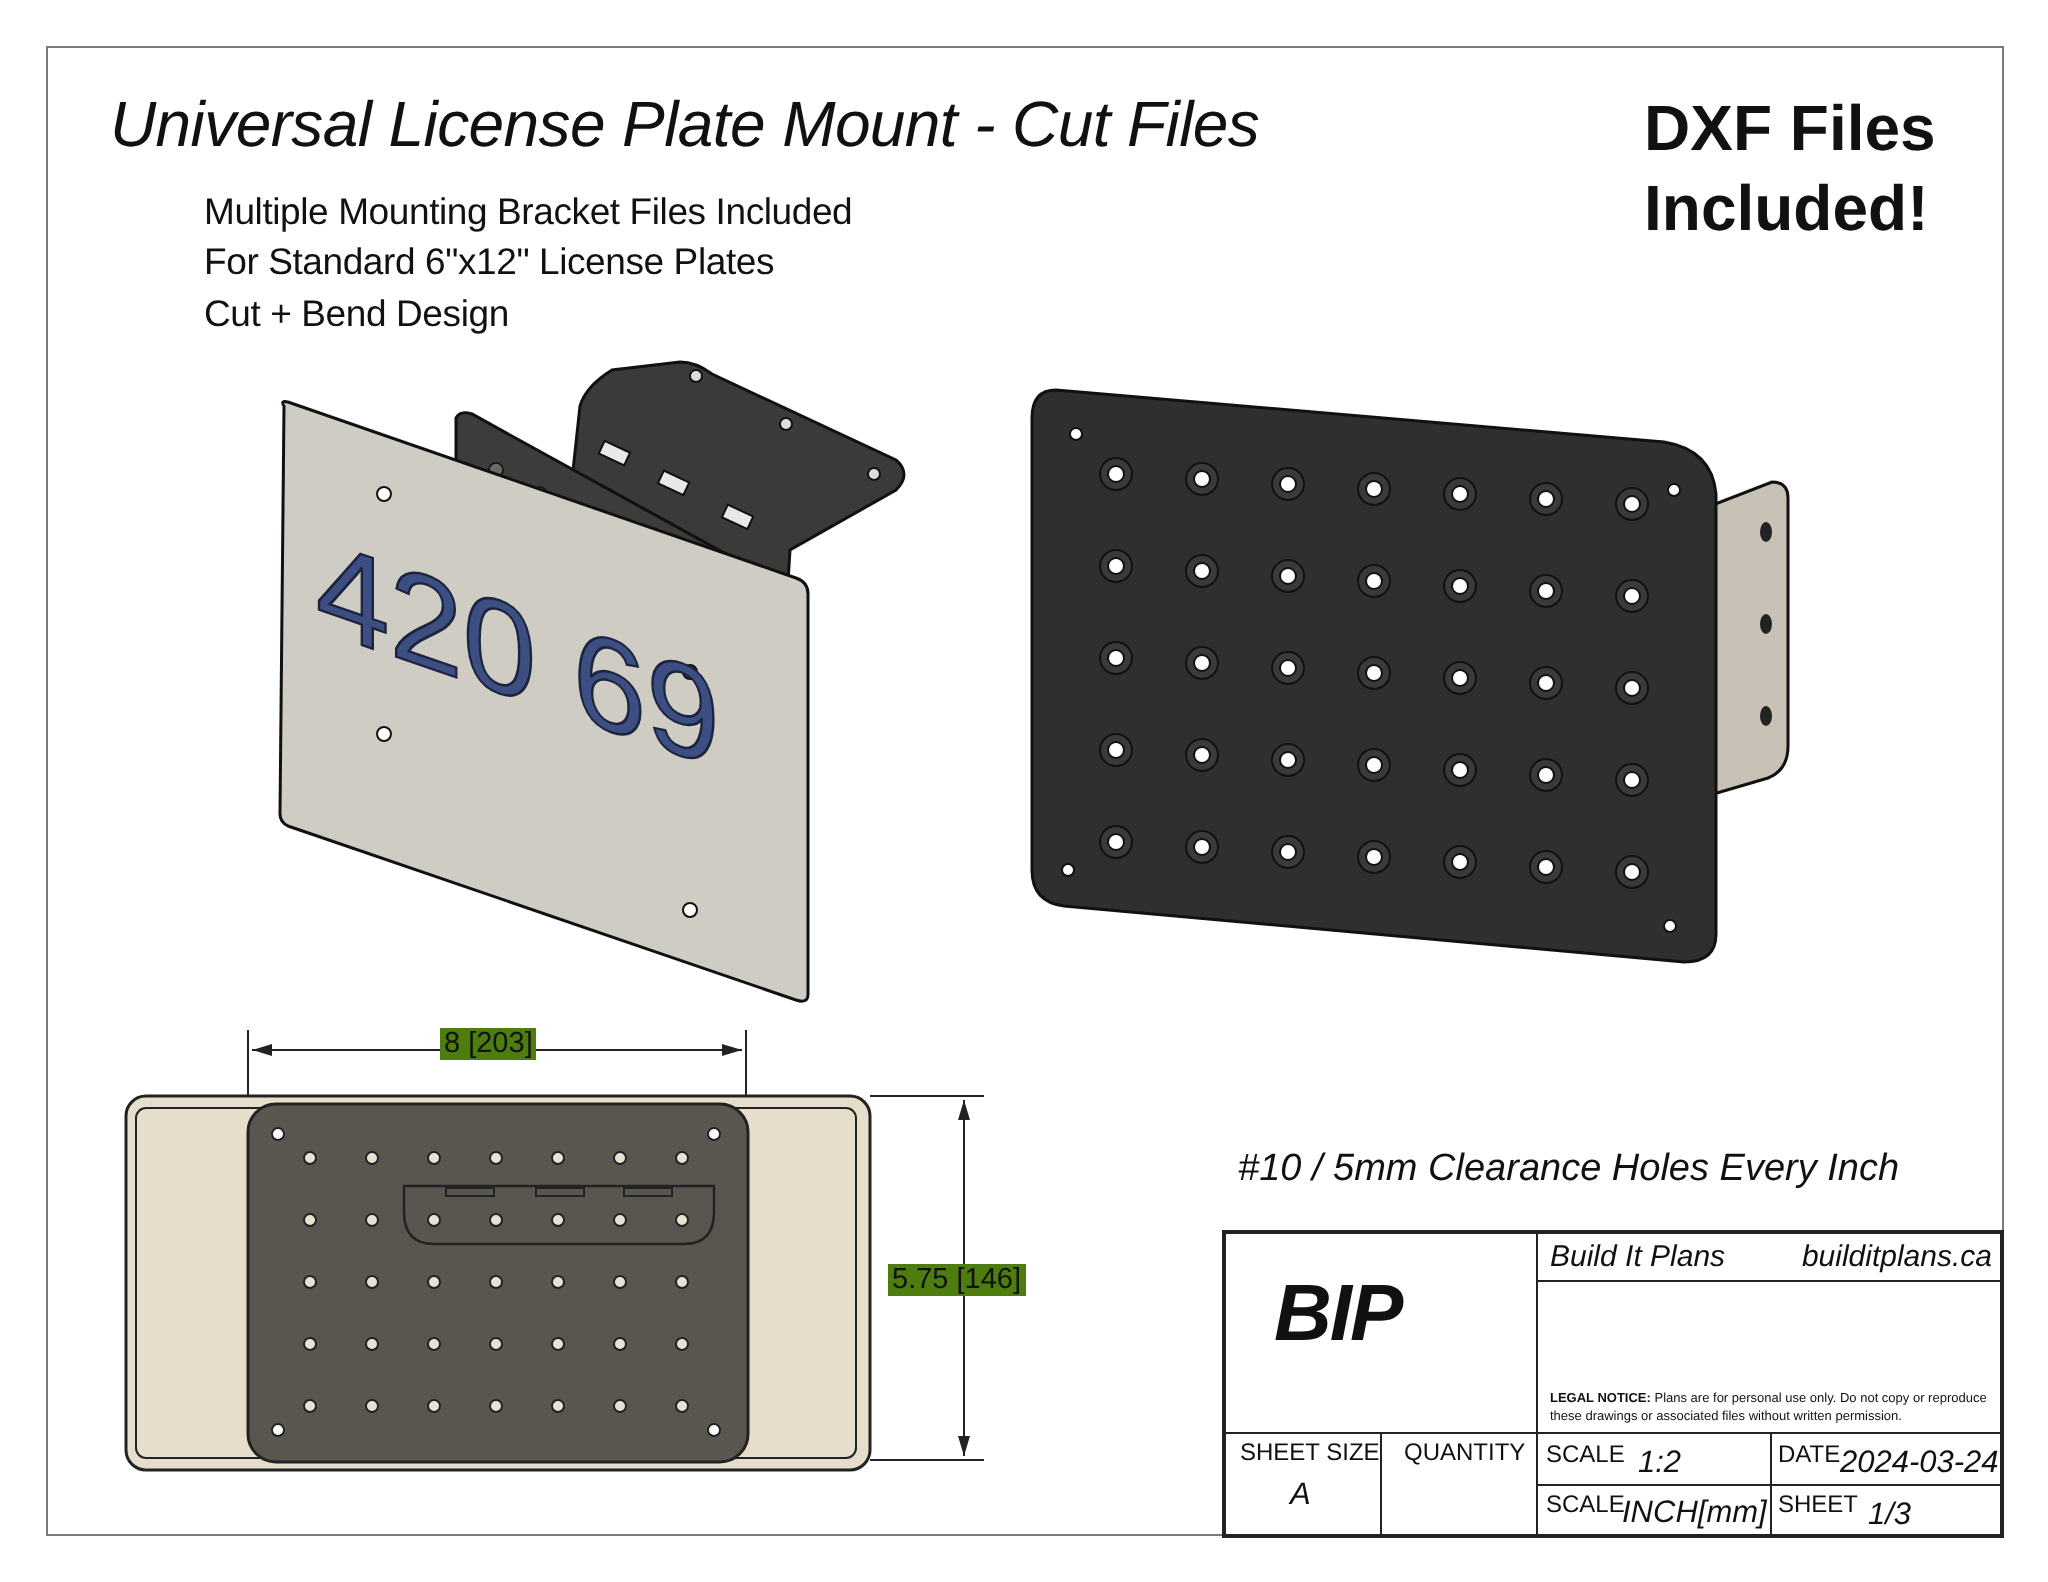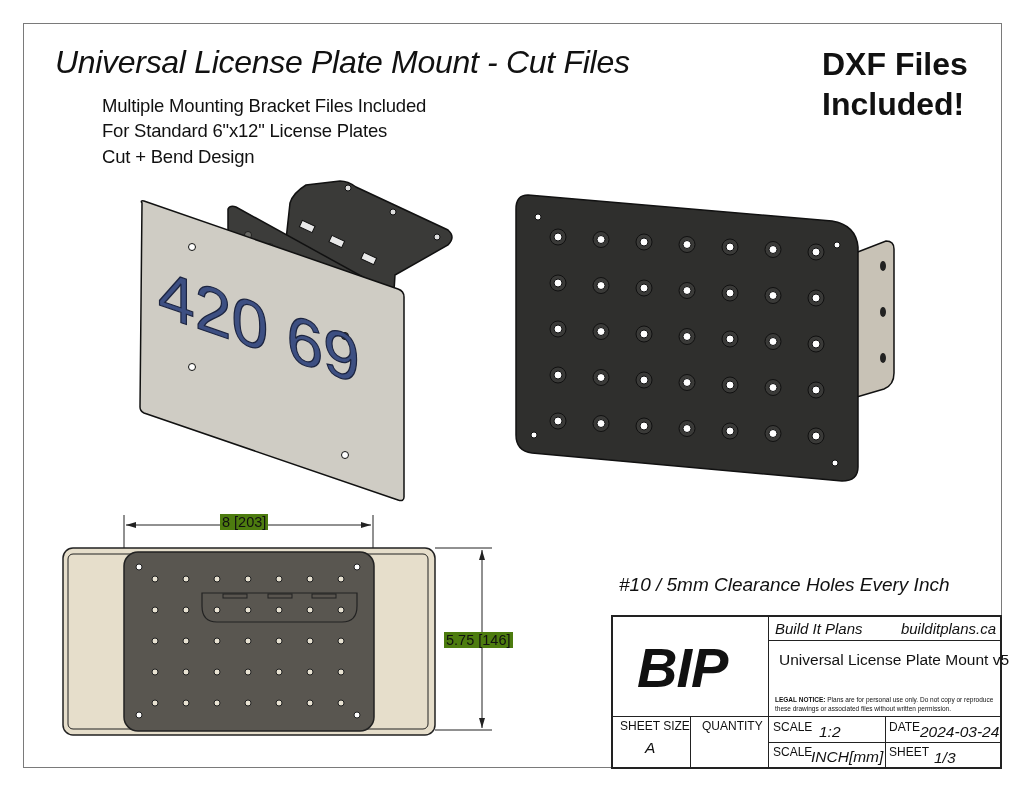--- a/index.html
+++ b/index.html
@@ -8,21 +8,21 @@
   .title { position:absolute; left:55px; top:44px; font-size:32px; font-style:italic; letter-spacing:-0.3px; white-space:nowrap; }
   .subtitle { position:absolute; left:58px; font-size:18.5px; white-space:nowrap; letter-spacing:-0.2px;margin-left:44px; }
   .dxf { position:absolute; left:822px; top:44px; font-size:32px; font-weight:bold; line-height:40px; white-space:nowrap; }
   .note { position:absolute; left:619px; top:574px; font-size:19px; font-style:italic; white-space:nowrap; }
   .dim-label { position:absolute; font-size:14.5px; background:#4d7c0f; padding:0 2px; white-space:nowrap; }
 
   .tb { position:absolute; left:611px; top:615px; width:391px; height:154px; border:2px solid #222; box-sizing:border-box; }
   .tb .cell { position:absolute; border-color:#222; border-style:solid; border-width:0; box-sizing:border-box; }
   .tb .lbl { position:absolute; font-size:12px; }
   .tb .val { position:absolute; font-size:15.5px;font-style:italic; }
-  .bip { position:absolute; left:24px; top:18px; font-size:56px; font-weight:bold; font-style:italic; letter-spacing:-1px; }
+  .bip { position:absolute; left:24px; top:18px; font-size:40px; font-weight:bold; font-style:italic; letter-spacing:-1px; }
   svg { position:absolute; }
 </style>
 </head>
 <body>
 
 <div class="sheet-border"></div>
 
 <div class="title">Universal License Plate Mount - Cut Files</div>
 <div class="subtitle" style="top:95px">Multiple Mounting Bracket Files Included</div>
 <div class="subtitle" style="top:120px">For Standard 6"x12" License Plates</div>
@@ -226,21 +226,20 @@
 
 <div class="tb">
   <div class="cell" style="left:0;top:0;width:156px;height:100px;border-right-width:1.5px;border-bottom-width:1.5px">
     <div class="bip">BIP</div>
   </div>
   <div class="cell" style="left:156px;top:0;width:231px;height:24px;border-bottom-width:1.5px">
     <span style="position:absolute;left:6px;top:3px;font-size:15px;font-style:italic">Build It Plans</span>
     <span style="position:absolute;right:4px;top:3px;font-size:15px;font-style:italic">builditplans.ca</span>
   </div>
   <div class="cell" style="left:156px;top:24px;width:231px;height:76px;border-bottom-width:1.5px">
-    <div style="position:absolute;left:10px;top:10px;font-size:15.5px;white-space:nowrap">Universal License Plate Mount v5</div>
     <div style="position:absolute;left:6px;top:54px;width:222px;font-size:6.5px;line-height:9px"><b>LEGAL NOTICE:</b><span> Plans are for personal use only. Do not copy or reproduce these drawings or associated files without written permission.</span></div>
   </div>
   <div class="cell" style="left:0;top:100px;width:78px;height:50px;border-right-width:1.5px">
     <span class="lbl" style="left:7px;top:2px">SHEET SIZE</span>
     <span class="val" style="left:32px;top:22px">A</span>
   </div>
   <div class="cell" style="left:78px;top:100px;width:78px;height:50px;border-right-width:1.5px">
     <span class="lbl" style="left:11px;top:2px">QUANTITY</span>
     <span class="val" style="left:30px;top:22px"></span>
   </div>

